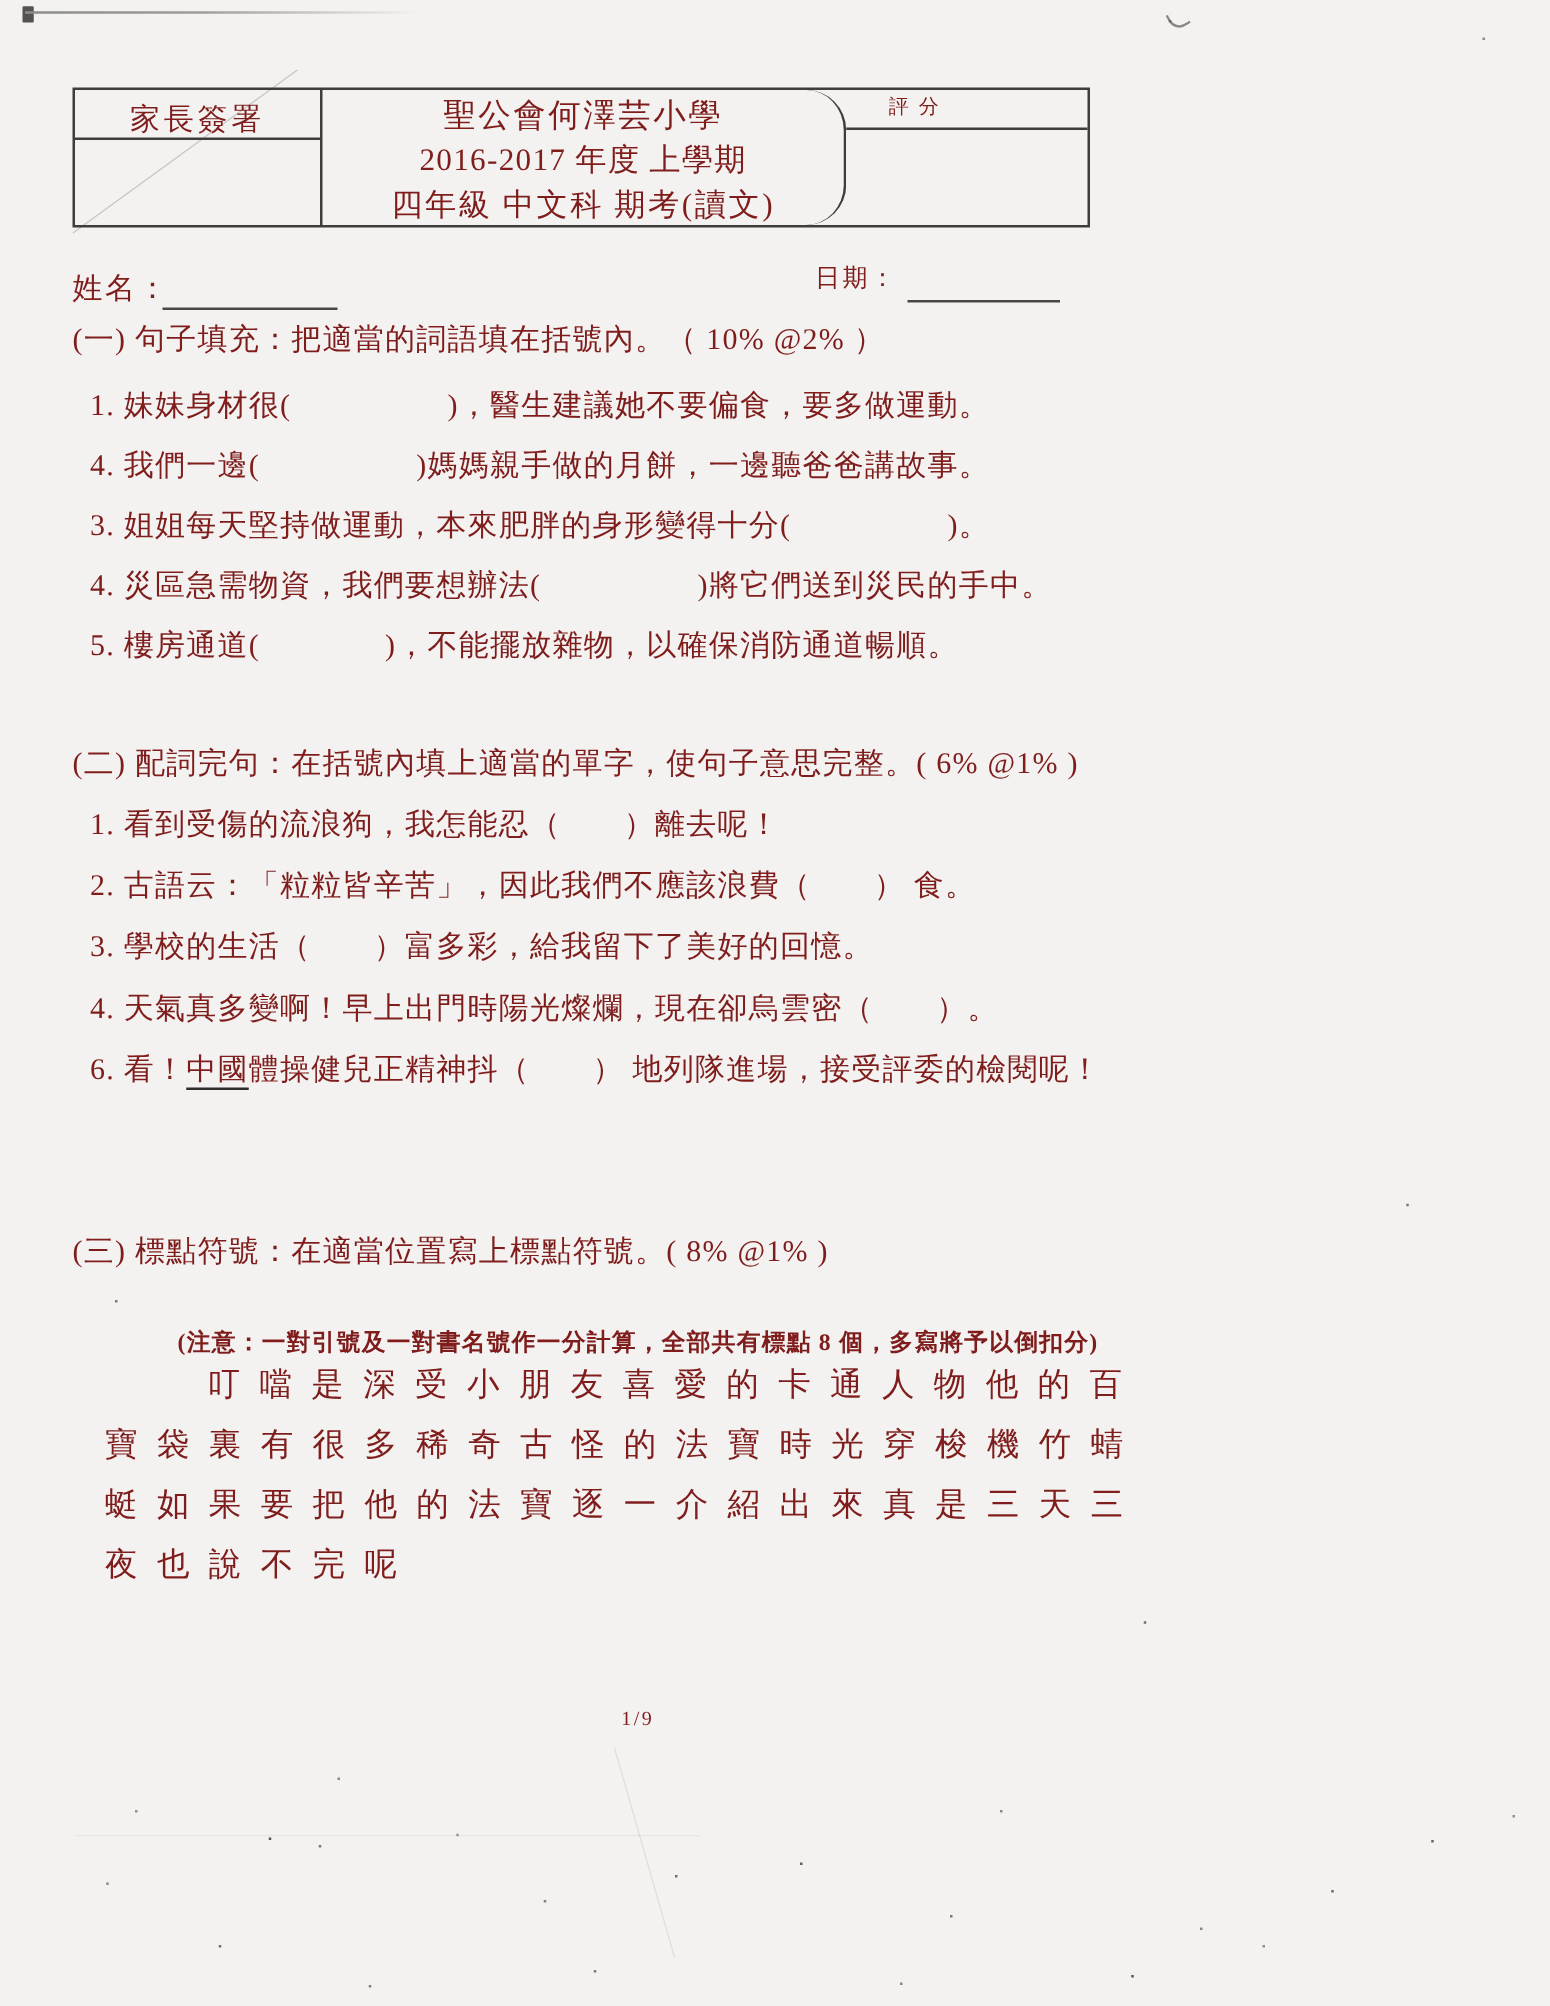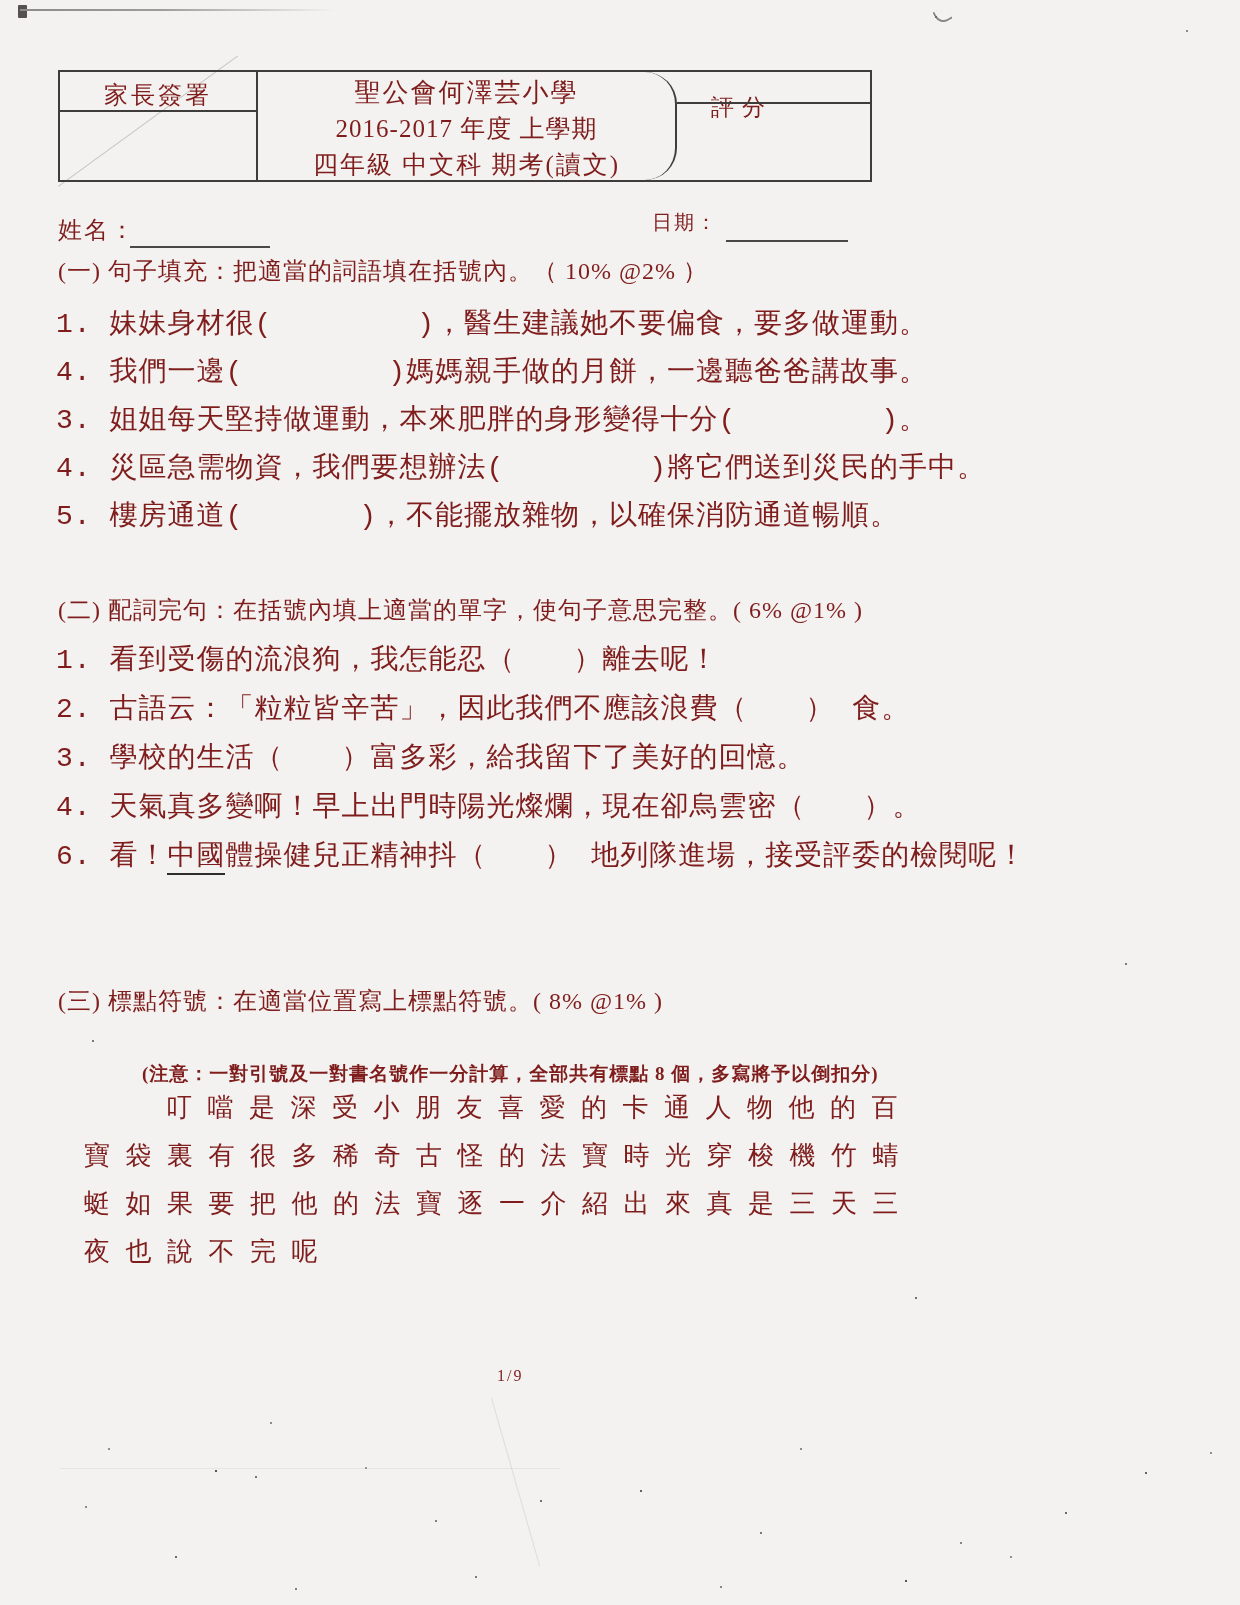--- a/index.html
+++ b/index.html
@@ -42,36 +42,36 @@
   .cell { position:relative; box-sizing:border-box; }
   .cell-parent { width:198px; border-right:2px solid #3e3d3b; }
   .cell-parent .label { text-align:center; font-size:24px; padding-top:7px; letter-spacing:3px; }
   .cell-divider { position:absolute; left:0; right:0; border-top:2px solid #3e3d3b; }
   .cell-parent .cell-divider { top:38px; }
   .cell-center { flex:1; border-right:2px solid #3e3d3b; text-align:center; padding-top:2px;border-radius:32px; }
   .cell-center .l1 { font-size:26px; height:37px; line-height:37px; letter-spacing:2px; }
   .cell-center .l2 { font-size:25px; height:36px; line-height:36px; letter-spacing:1px; }
   .cell-center .l3 { font-size:25px; height:36px; line-height:36px; letter-spacing:2px; }
   .cell-score { width:193px; }
-  .cell-score .label { font-size:23px; padding:20px 0 0 34px; letter-spacing:8px; }
+  .cell-score .label { font-size:16px; padding:3px 0 0 34px; letter-spacing:8px; }
   .cell-score .cell-divider { top:30px; }
 
   
   .name-label { position:absolute; left:58px; top:214px; font-size:24px; letter-spacing:2px; }
   .name-line  { position:absolute; left:130px; top:246px; width:140px; border-top:2px solid #4a4845; }
   .date-label { position:absolute; left:652px; top:209px; font-size:20px; letter-spacing:2px; }
   .date-line  { position:absolute; left:726px; top:240px; width:122px; border-top:2px solid #4a4845; }
 
   
   .sec-heading { position:absolute; left:58px; font-size:24px; letter-spacing:1px; white-space:nowrap; }
   .sec1-heading { top:255px; }
   .sec2-heading { top:594px; }
   .sec3-heading { top:985px; }
 
-  .qlist { position:absolute; left:56px; font-size:28px; white-space:nowrap;font-family:Liberation Mono, monospace; }
+  .qlist { position:absolute; left:72px; font-size:24px; white-space:nowrap; }
   .qlist1 { top:301px; }
   .qlist1 .q-row { line-height:48px; height:48px; }
   .qlist2 { top:636px; }
   .qlist2 .q-row { line-height:49px; height:49px; }
   .q-row span { letter-spacing:1px; }
   .u { border-bottom:2px solid #2e2d2b; padding-bottom:1px; }
 
   .sec3-note { position:absolute; left:142px; top:1027px; font-size:19px; font-weight:bold;
     letter-spacing:1px; white-space:nowrap;margin-top:34px; }
 

